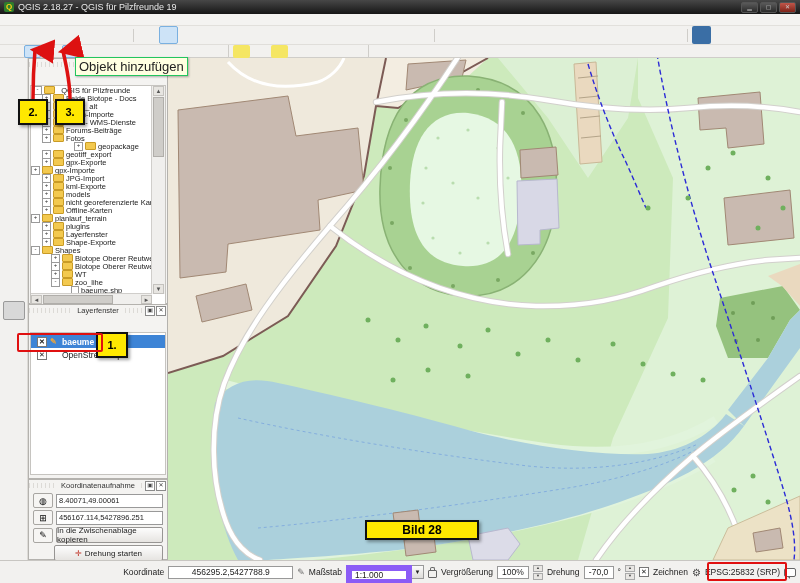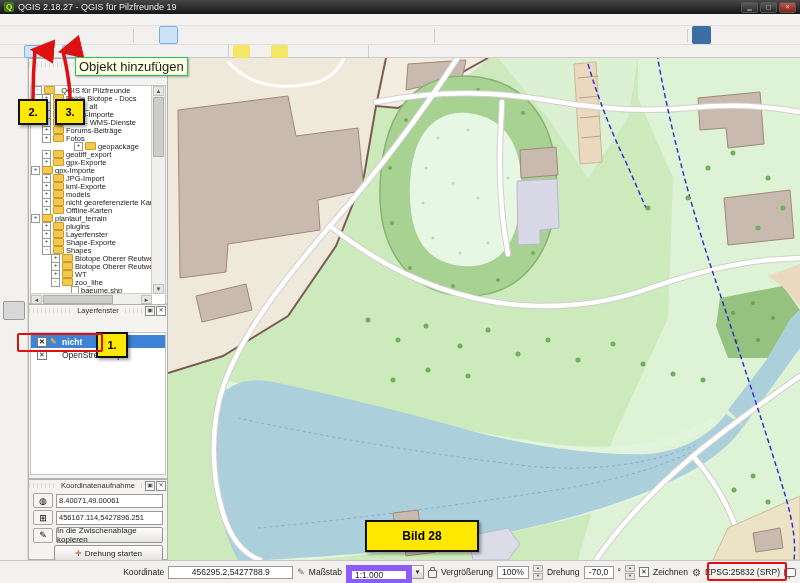--- a/index.html
+++ b/index.html
@@ -314,21 +314,21 @@
           <div class="trow" style="padding-left: 11px;">
             <span class="toggle">+</span>
             <span class="ico folder"></span>
             <span>Layerfenster</span>
           </div>
           <div class="trow" style="padding-left: 11px;">
             <span class="toggle">+</span>
             <span class="ico folder"></span>
             <span>Shape-Exporte</span>
           </div>
-          <div class="trow" style="padding-left: 11px;">
+          <div class="trow" style="">
             <span class="toggle">-</span>
             <span class="ico folder"></span>
             <span>Shapes</span>
           </div>
           <div class="trow" style="padding-left: 20px;">
             <span class="toggle">+</span>
             <span class="ico folder"></span>
             <span>Biotope Oberer Reutweg</span>
           </div>
           <div class="trow" style="padding-left: 20px;">
@@ -382,21 +382,21 @@
         <span class="tbtn" style="color: rgb(232, 181, 48);"></span>
         <span class="tbtn" style="color: rgb(58, 110, 165);"></span>
         <span class="tbtn" style="color: rgb(58, 110, 165);"></span>
         <span class="tbtn" style="color: rgb(179, 51, 51);"></span>
       </div>
     <div class="lrows">
 
     <div class="lrow selected">
           <span class="cbx">✕</span>
           <span class="ledit">✎</span>
-          <span>nicht</span>
+          <span>baeume</span>
         </div>
         <div class="lrow osm">
           <span class="cbx">✕</span>
           <span class="ledit"></span>
           <span>OpenStreetMap</span>
         </div>
       </div>
   </div>
 
   <div class="panel" style="top:421px;height:81px;">
@@ -610,16 +610,16 @@
         <path d="M0,7 L3.5,0 L7,7 Z" fill="#dd1111" transform="rotate(0)"></path>
       </marker>
     </defs>
     <path d="M33,99 C33,80 34,62 35,50" fill="none" stroke="#dd1111" stroke-width="3.5" marker-end="url(#ah)"></path>
     <path d="M70,99 C70,82 66,64 63,51" fill="none" stroke="#dd1111" stroke-width="3.5" marker-end="url(#ah)"></path>
   </svg>
   <div class="tooltip" style="left:75px;top:57px;">Objekt hinzufügen</div>
   <div class="ybox" style="left:18px;top:99px;width:30px;height:26px;">2.</div>
   <div class="ybox" style="left:55px;top:99px;width:30px;height:26px;">3.</div>
   <div class="ybox" style="left:96px;top:332px;width:32px;height:26px;">1.</div>
-  <div class="ybox" style="left:365px;top:520px;width:114px;height:32px;font-size:12px;">Bild 28</div>
+  <div class="ybox" style="left:365px;top:520px;width:114px;height:20px;font-size:12px;">Bild 28</div>
   <div class="redrect" style="left:17px;top:333px;width:86px;height:19px;"></div>
   <div class="redrect" style="left:707px;top:562px;width:80px;height:19px;"></div>
 </div>
 
 </body></html>

